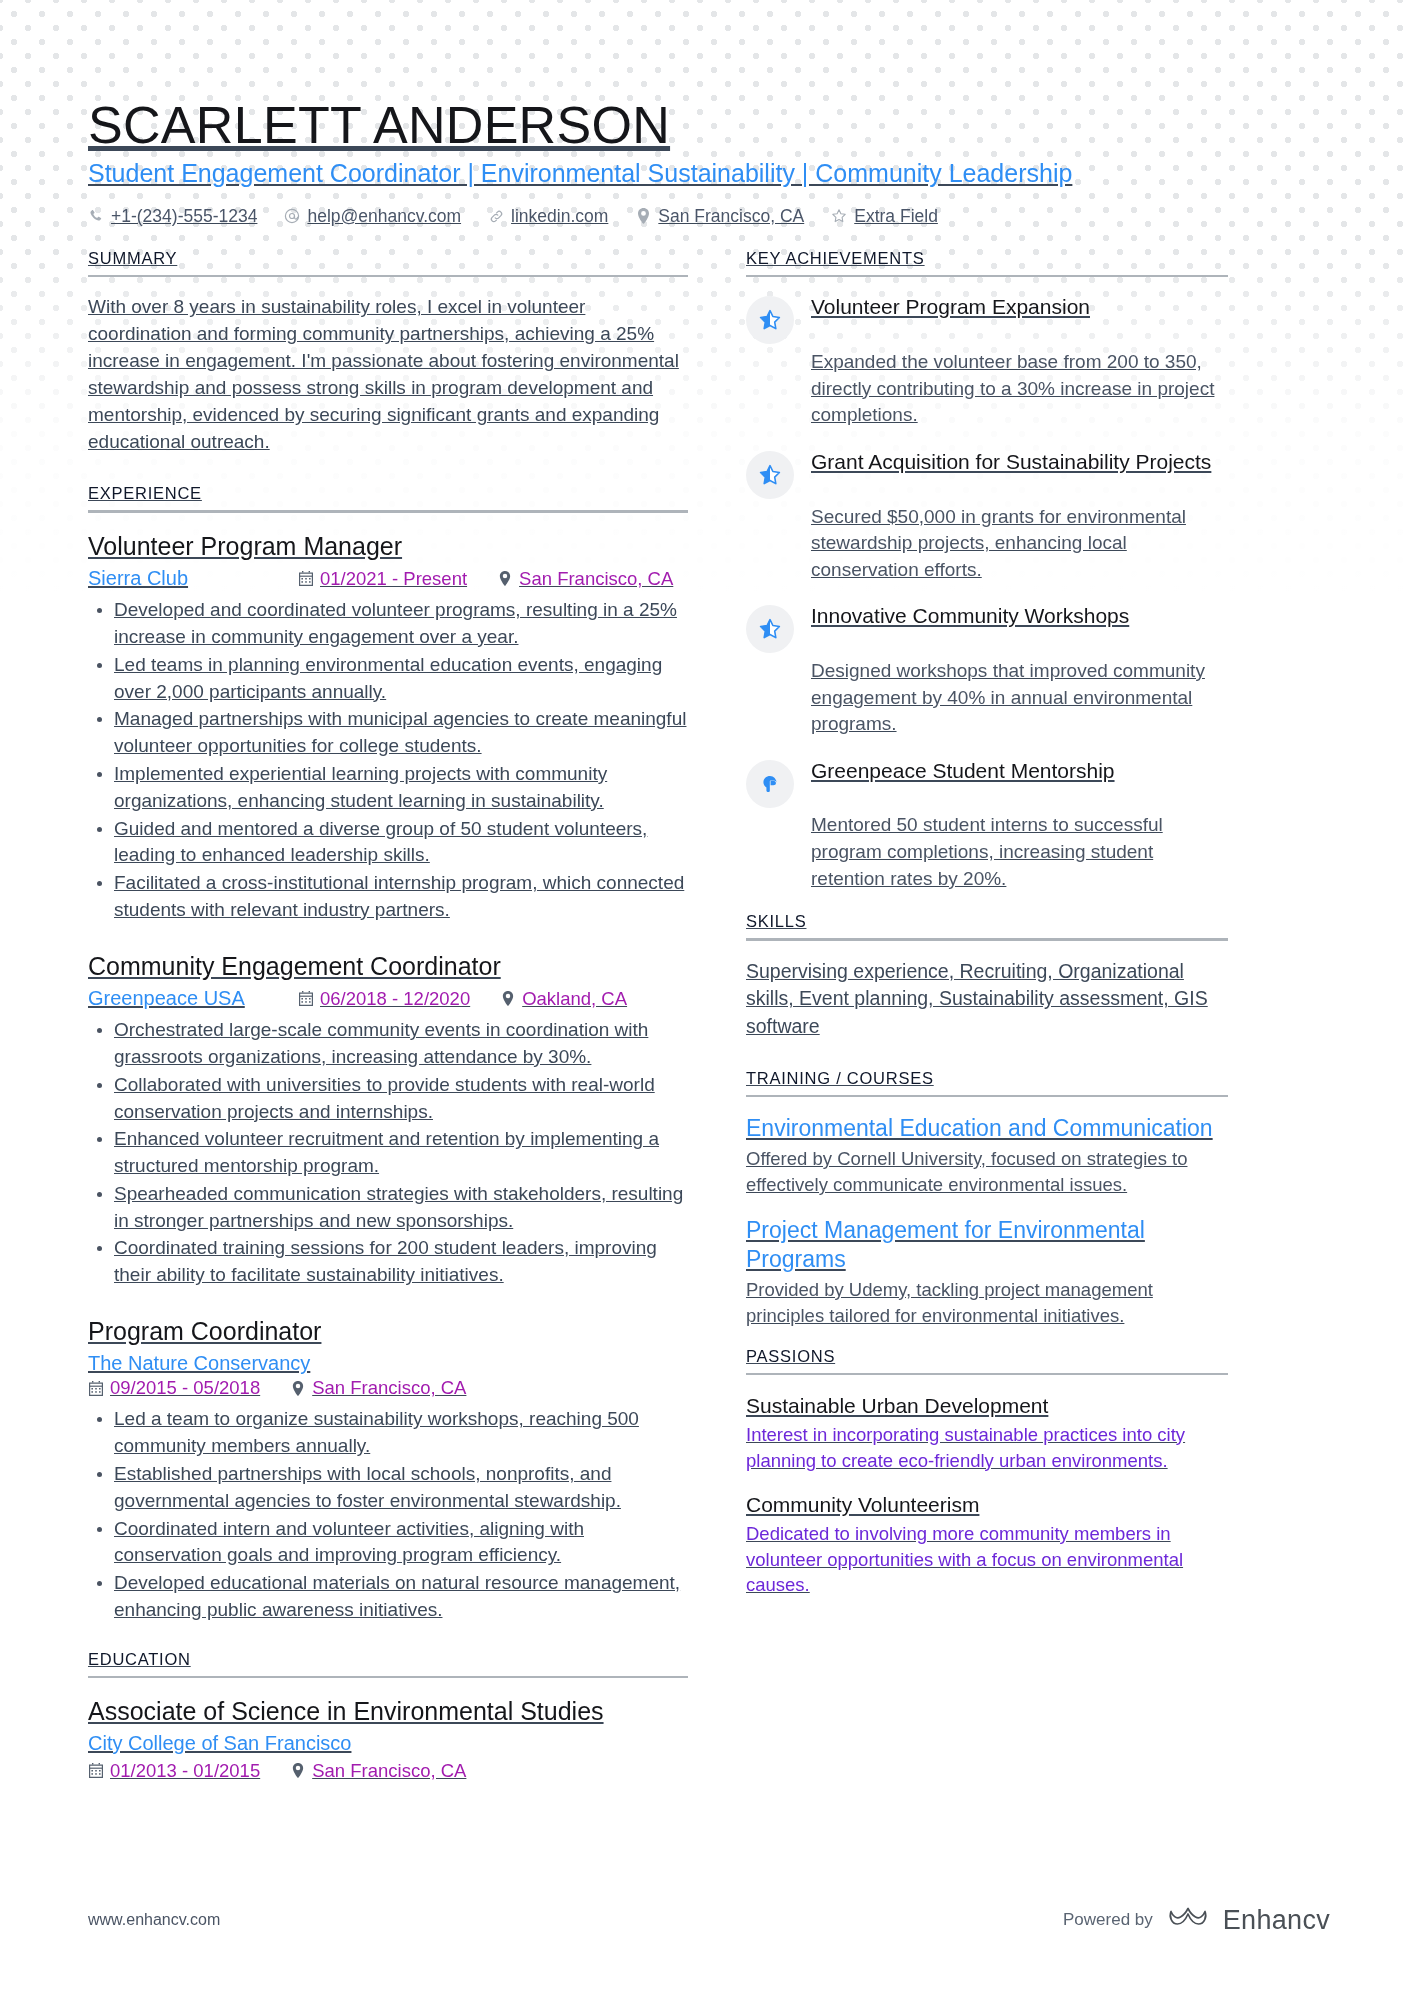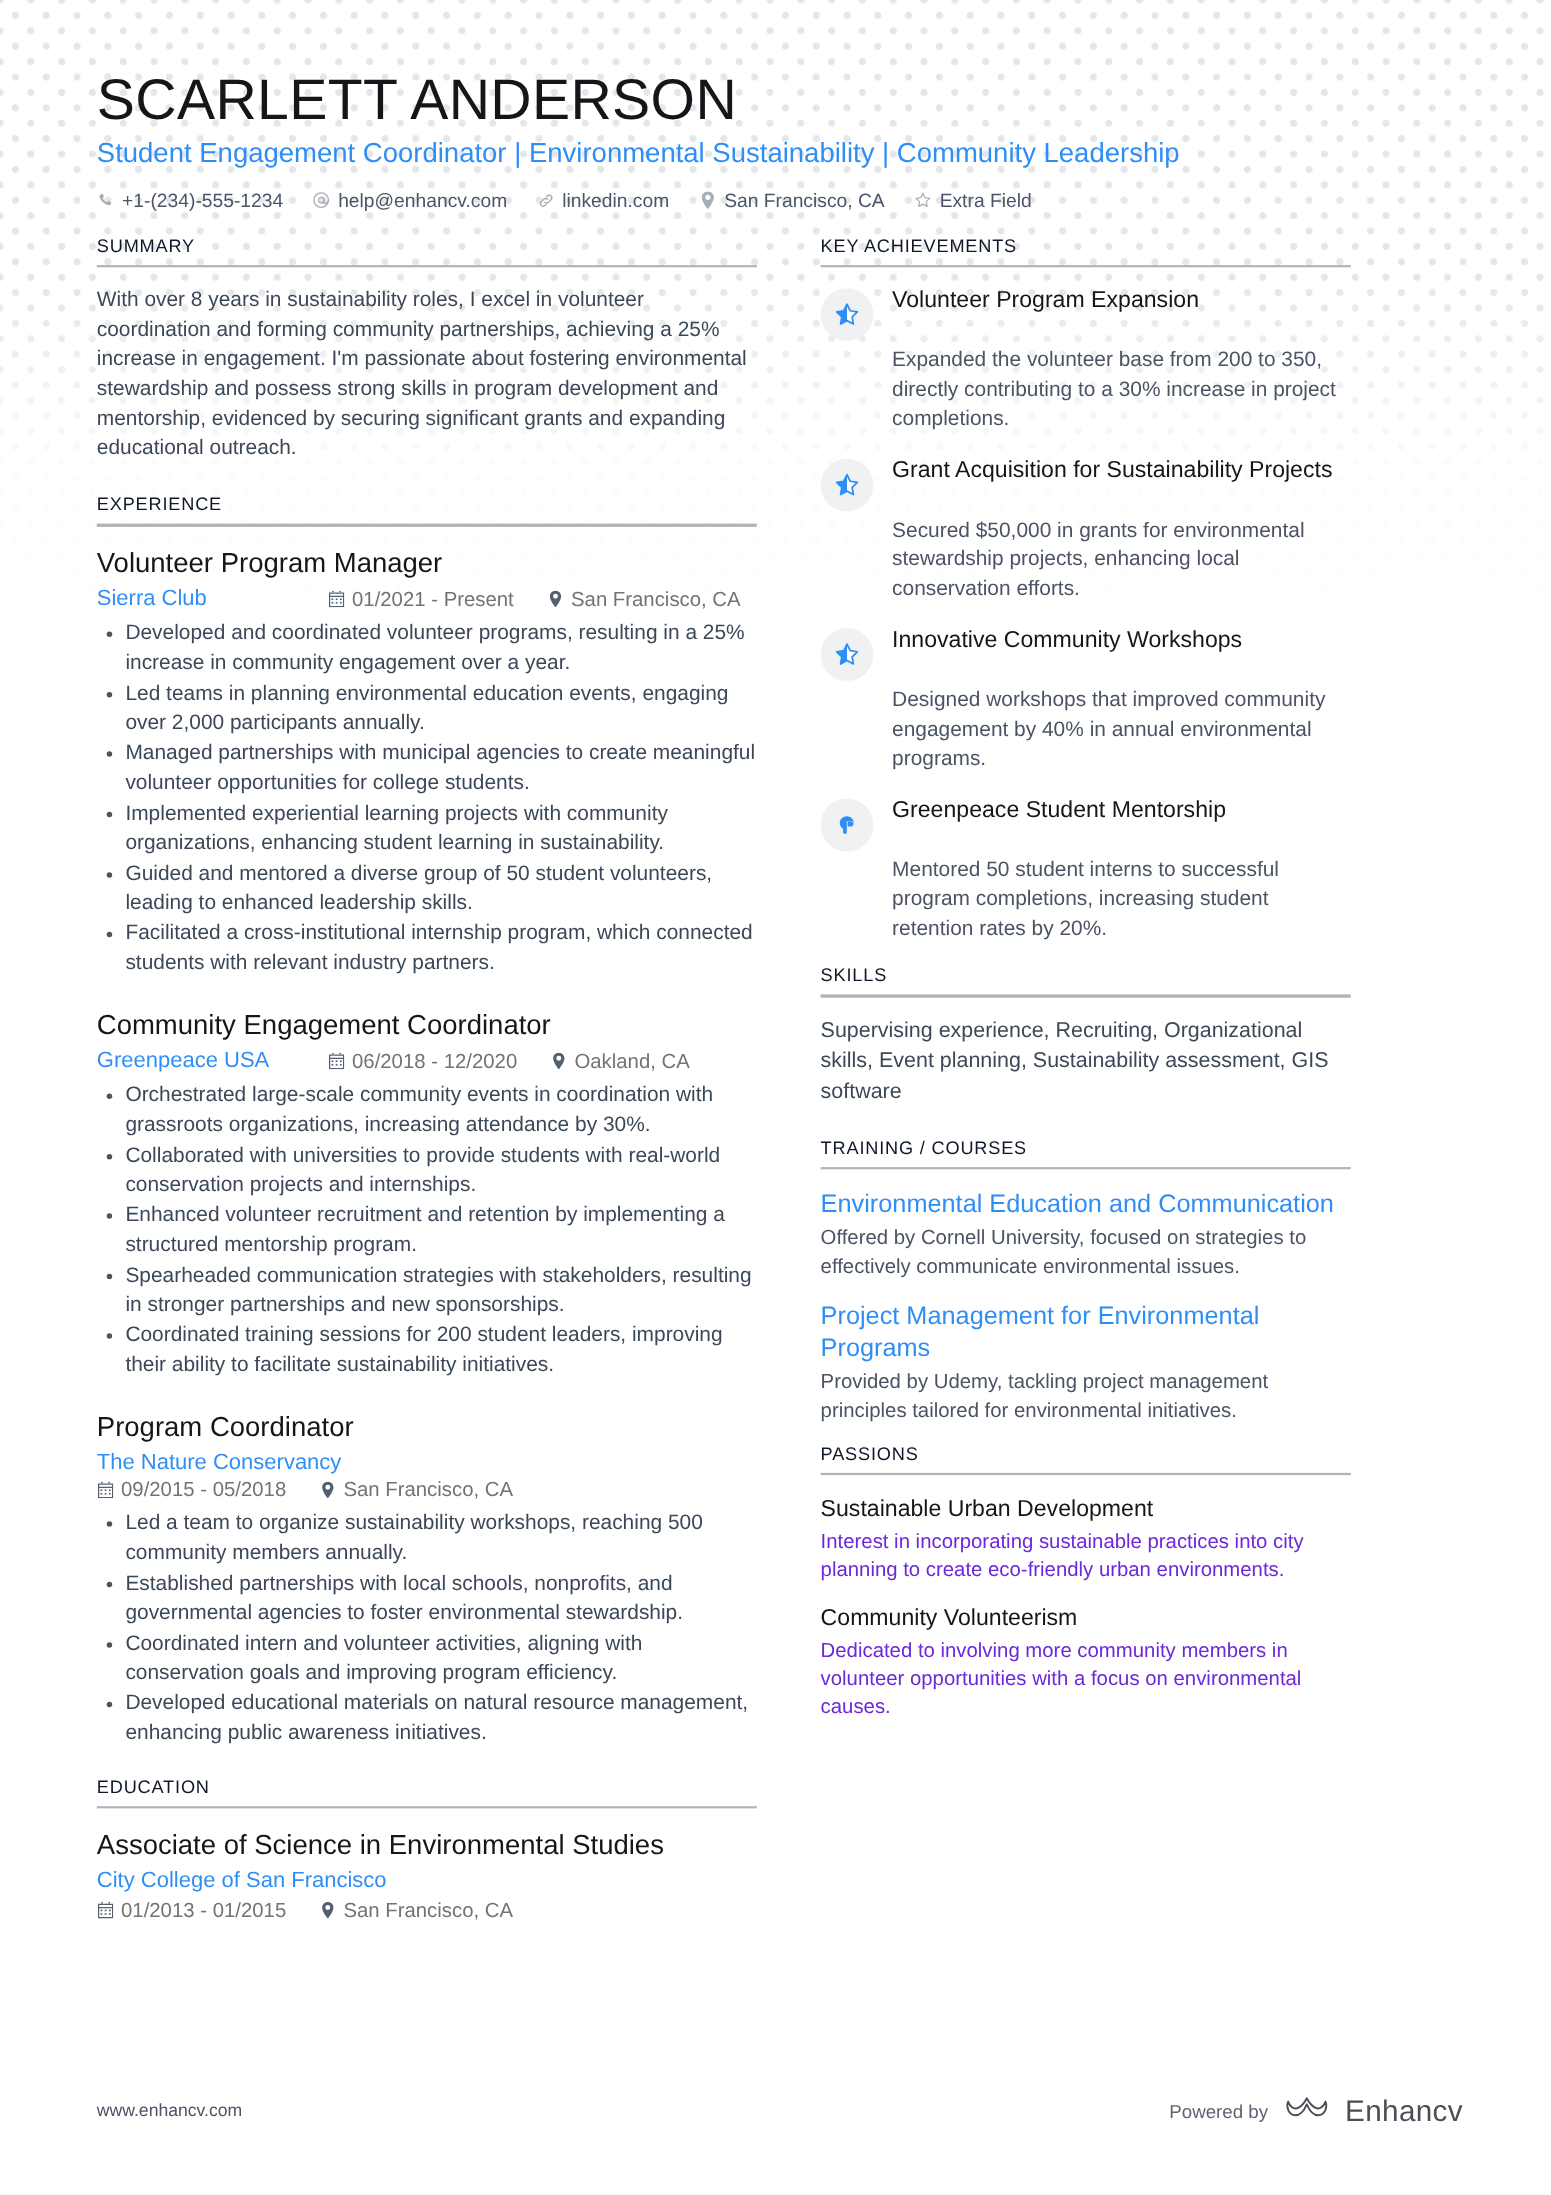--- a/index.html
+++ b/index.html
@@ -37,21 +37,22 @@
     pointer-events: none;
     background:
       linear-gradient(to bottom, rgba(255,255,255,0) 0px, rgba(255,255,255,0) 250px, rgba(255,255,255,0.88) 430px, #fff 600px);
   }
 
   #page {
     position: relative;
     z-index: 2;
     width: 1410px;
     height: 1995px;
-    padding: 62px 80px 0 88px;
+    padding: 96px 80px 0 88px;
+    text-decoration: underline;
   }
 
   
   #header { margin-bottom: 6px; }
   #full-name {
     font-size: 52px;
     font-weight: 400;
     letter-spacing: 0.3px;
     color: #15161a;
     line-height: 1.12;
@@ -145,21 +146,21 @@
     color: #2f8ef4;
     min-width: 210px;
     white-space: nowrap;
   }
   .job-company.standalone { min-width: 0; margin-bottom: 2px; }
   .meta-chip {
     display: flex;
     align-items: center;
     gap: 7px;
     font-size: 18.5px;
-    color: #737373;
+    color: #a21caf;
     margin-right: 30px;
     white-space: nowrap;
     text-align: right;
   }
   .meta-chip .mc-icon {
     color: #55606e;
     display: inline-flex;
     align-items: center;
     justify-content: center;
     width: 15px; height: 16px;

